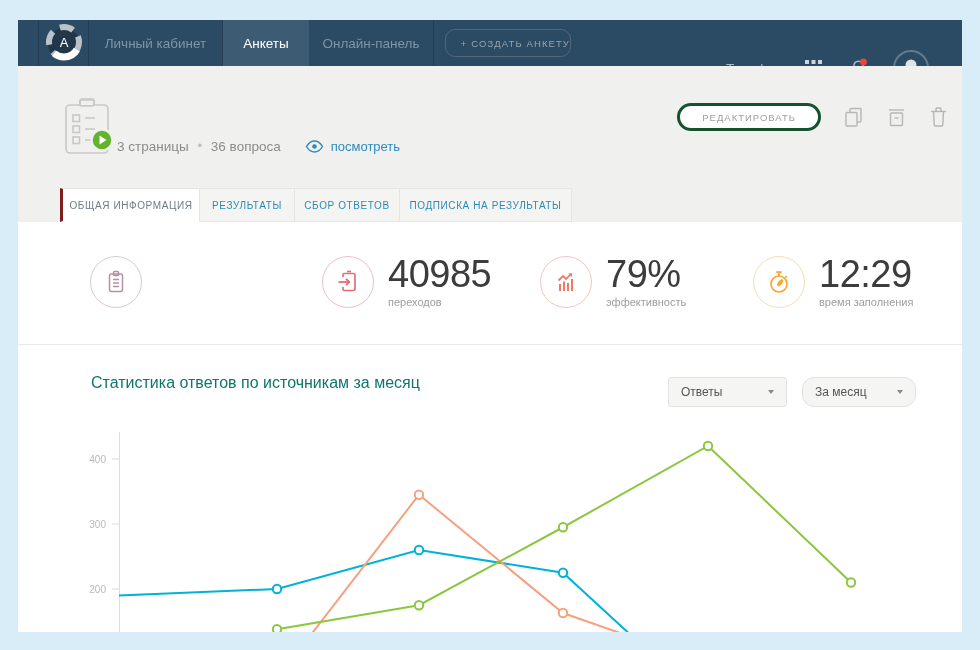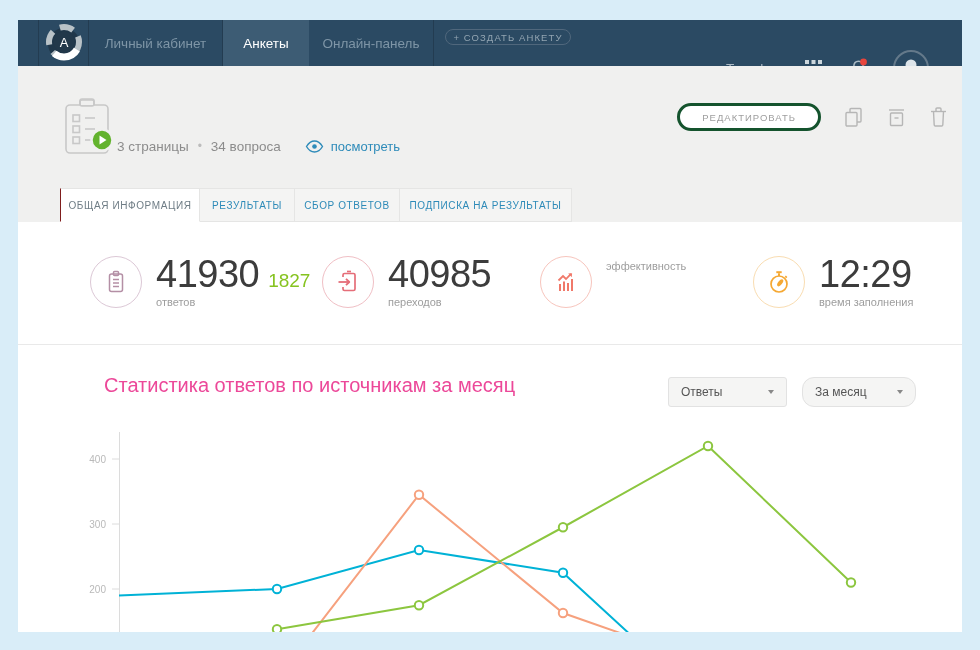--- a/index.html
+++ b/index.html
@@ -27,24 +27,24 @@
   .nav-item {
     display: flex; align-items: center; justify-content: center;
     font-size: 13.5px; cursor: pointer; padding: 17px 4px;
   }
   .nav-item.w1 { width: 133px; }
   .nav-item.w2 { width: 86px; }
   .nav-item.w3 { width: 124px; }
   .nav-item.active { background: #3d5c74; color: #ffffff; }
   .nav-sep { width: 1px; background: rgba(0,0,0,0.18); }
   .create-btn {
-    margin: 9px 0 0 11px; height: 16px; width: 126px;
+    margin: 9px 0 0 11px; height: 28px; width: 126px;
     background: transparent; border: 1px solid #50677c; border-radius: 10px;
     color: #93a5b2; font-size: 9.5px; letter-spacing: 1.1px;
-    font-family: inherit; cursor: pointer;
+    font-family: inherit; cursor: pointer; text-align: right;
   }
   .nav-right { margin-left: auto; display: flex; align-items: center; padding-right: 17px; margin-top: 48px; }
   .tariffs { font-size: 13.5px; color: #adbac5; margin-right: 28px; cursor: pointer; }
   .grid-icon { margin-right: 26px; cursor: pointer; display: flex; }
   .bell-wrap { position: relative; margin-right: 24px; cursor: pointer; display: flex; }
   .avatar {
     width: 36px; height: 36px; border-radius: 50%;
     border: 2px solid #64798a; display: flex; align-items: flex-end; justify-content: center;
     overflow: hidden; cursor: pointer;
   }
@@ -74,21 +74,21 @@
   .tool-icon { margin-left: 22px; cursor: pointer; display: flex; }
 
   
   .tabs { position: absolute; left: 42px; bottom: 0; display: flex; }
   .tab {
     height: 34px; display: flex; align-items: center; justify-content: center;
     font-size: 10px; letter-spacing: 0.6px; cursor: pointer;
     background: #f4f4f3; border: 1px solid #e5e5e4; border-left: none;
     color: #2d8ab8;
   }
-  .tab:first-child { border-left: 1px solid #7f1d1d; }
+  .tab:first-child { border-left: 3px solid #7f1d1d; }
   .tab.active { background: #ffffff; border-bottom: 1px solid #ffffff; color: #6e7c85; }
   .tab.t1 { width: 140px; }
   .tab.t2 { width: 95px; }
   .tab.t3 { width: 105px; }
   .tab.t4 { width: 172px; }
 
   
   .stats-panel {
     position: relative; height: 123px; background: #ffffff;
     border-bottom: 1px solid #e9e9e9;
@@ -107,21 +107,21 @@
   .s3 .stat-circle { border: 1px solid #f7c5bd; }
   .s4 .stat-circle { border: 1px solid #f9ddb2; }
   .stat-text { margin-left: 14px; }
   .stat-numline { display: flex; align-items: flex-end; }
   .stat-value { font-size: 38px; line-height: 36px; color: #3c3c3c; letter-spacing: -0.5px; }
   .stat-delta { font-size: 19px; line-height: 22px; color: #86c320; margin-left: 9px; }
   .stat-label { font-size: 11px; color: #9d9d9d; margin-top: 4px; }
 
   
   .chart-panel { position: relative; height: 287px; background: #ffffff; }
-  .chart-title { position: absolute; left: 86px; top: 29px; font-size: 20px; color: #ec4899; }
+  .chart-title { position: absolute; left: 73px; top: 29px; font-size: 16px; color: #0f766e; }
   .dropdown {
     position: absolute; top: 32px; height: 30px;
     background: #f5f5f4; border: 1px solid #e2e2e2; border-radius: 3px;
     display: flex; align-items: center; justify-content: space-between;
     padding: 0 12px; font-size: 12px; color: #555555; cursor: pointer;
   }
   .dropdown.d1 { left: 650px; width: 119px; }
   .dropdown.d2 { left: 784px; width: 114px; border-radius: 12px; }
   .dd-caret {
     width: 0; height: 0;
@@ -201,21 +201,21 @@
           <rect x="11" y="41" width="6.5" height="6.5"></rect>
             <line x1="23" y1="44" x2="33" y2="44"></line>
         </g>
         <circle cx="40" cy="44" r="10.5" fill="#63b32e" stroke="#f0f0ef" stroke-width="2.5"></circle>
         <path d="M37.5 39.5 L37.5 48.5 L44.5 44 Z" fill="#ffffff"></path>
       </svg>
     </div>
     <div class="survey-meta">
       <span>3 страницы</span>
       <span class="dot">•</span>
-      <span>34 вопроса</span>
+      <span>36 вопроса</span>
       <span class="preview-link">
         <svg width="19" height="13" viewBox="0 0 19 13">
           <path d="M1.5 6.5 C4 2.3 7 1 9.5 1 C12 1 15 2.3 17.5 6.5 C15 10.7 12 12 9.5 12 C7 12 4 10.7 1.5 6.5 Z" fill="none" stroke="#2e8bb9" stroke-width="1.4"></path>
           <circle cx="9.5" cy="6.5" r="2.3" fill="#2e8bb9"></circle>
         </svg>
         <span class="preview-label">посмотреть</span>
       </span>
     </div>
 
     <div class="header-actions">
@@ -256,27 +256,20 @@
         <svg width="24" height="24" viewBox="0 0 24 24">
           <rect x="5.5" y="4" width="13" height="17.5" rx="2" fill="none" stroke="#b48fa5" stroke-width="1.5"></rect>
           <rect x="9.5" y="1.5" width="5" height="4" rx="1" fill="none" stroke="#b48fa5" stroke-width="1.5"></rect>
           <g stroke="#b48fa5" stroke-width="1.5">
             <line x1="9" y1="9.5" x2="15" y2="9.5"></line>
             <line x1="9" y1="13" x2="15" y2="13"></line>
             <line x1="9" y1="16.5" x2="15" y2="16.5"></line>
           </g>
         </svg>
       </div>
-      <div class="stat-text">
-        <div class="stat-numline">
-          <span class="stat-value">41930</span>
-          <span class="stat-delta">1827</span>
-        </div>
-        <div class="stat-label">ответов</div>
-      </div>
     </div>
 
     <div class="stat s2">
       <div class="stat-circle">
         <svg width="24" height="24" viewBox="0 0 24 24">
           <path d="M7 7 L7 5 Q7 3.5 8.5 3.5 L17.5 3.5 Q19 3.5 19 5 L19 19 Q19 20.5 17.5 20.5 L8.5 20.5 Q7 20.5 7 19 L7 17" fill="none" stroke="#e56e79" stroke-width="1.7"></path>
           <line x1="11" y1="1.5" x2="15" y2="1.5" stroke="#e56e79" stroke-width="1.7"></line>
           <line x1="2.5" y1="12" x2="13" y2="12" stroke="#e56e79" stroke-width="1.8"></line>
           <path d="M10 8.8 L13.3 12 L10 15.2" fill="none" stroke="#e56e79" stroke-width="1.8" stroke-linejoin="round"></path>
         </svg>
@@ -296,20 +289,23 @@
             <line x1="6" y1="21" x2="6" y2="14"></line>
             <line x1="10" y1="21" x2="10" y2="11.5"></line>
             <line x1="14" y1="21" x2="14" y2="13"></line>
             <line x1="18" y1="21" x2="18" y2="9"></line>
           </g>
           <path d="M4.5 10.5 L9 6 L12 9 L17 3.8" fill="none" stroke="#f0796a" stroke-width="1.8"></path>
           <path d="M17.8 7.2 L18.1 3.3 L14.2 3.6 Z" fill="#f0796a"></path>
         </svg>
       </div>
       <div class="stat-text">
+        <div class="stat-numline">
+          <span class="stat-value">79%</span>
+        </div>
         <div class="stat-label">эффективность</div>
       </div>
     </div>
 
     <div class="stat s4">
       <div class="stat-circle">
         <svg width="24" height="24" viewBox="0 0 24 24">
           <circle cx="12" cy="14" r="8" fill="none" stroke="#f5a833" stroke-width="1.7"></circle>
           <line x1="12" y1="3.2" x2="12" y2="6" stroke="#f5a833" stroke-width="2"></line>
           <line x1="9.3" y1="2.2" x2="14.7" y2="2.2" stroke="#f5a833" stroke-width="2"></line>

